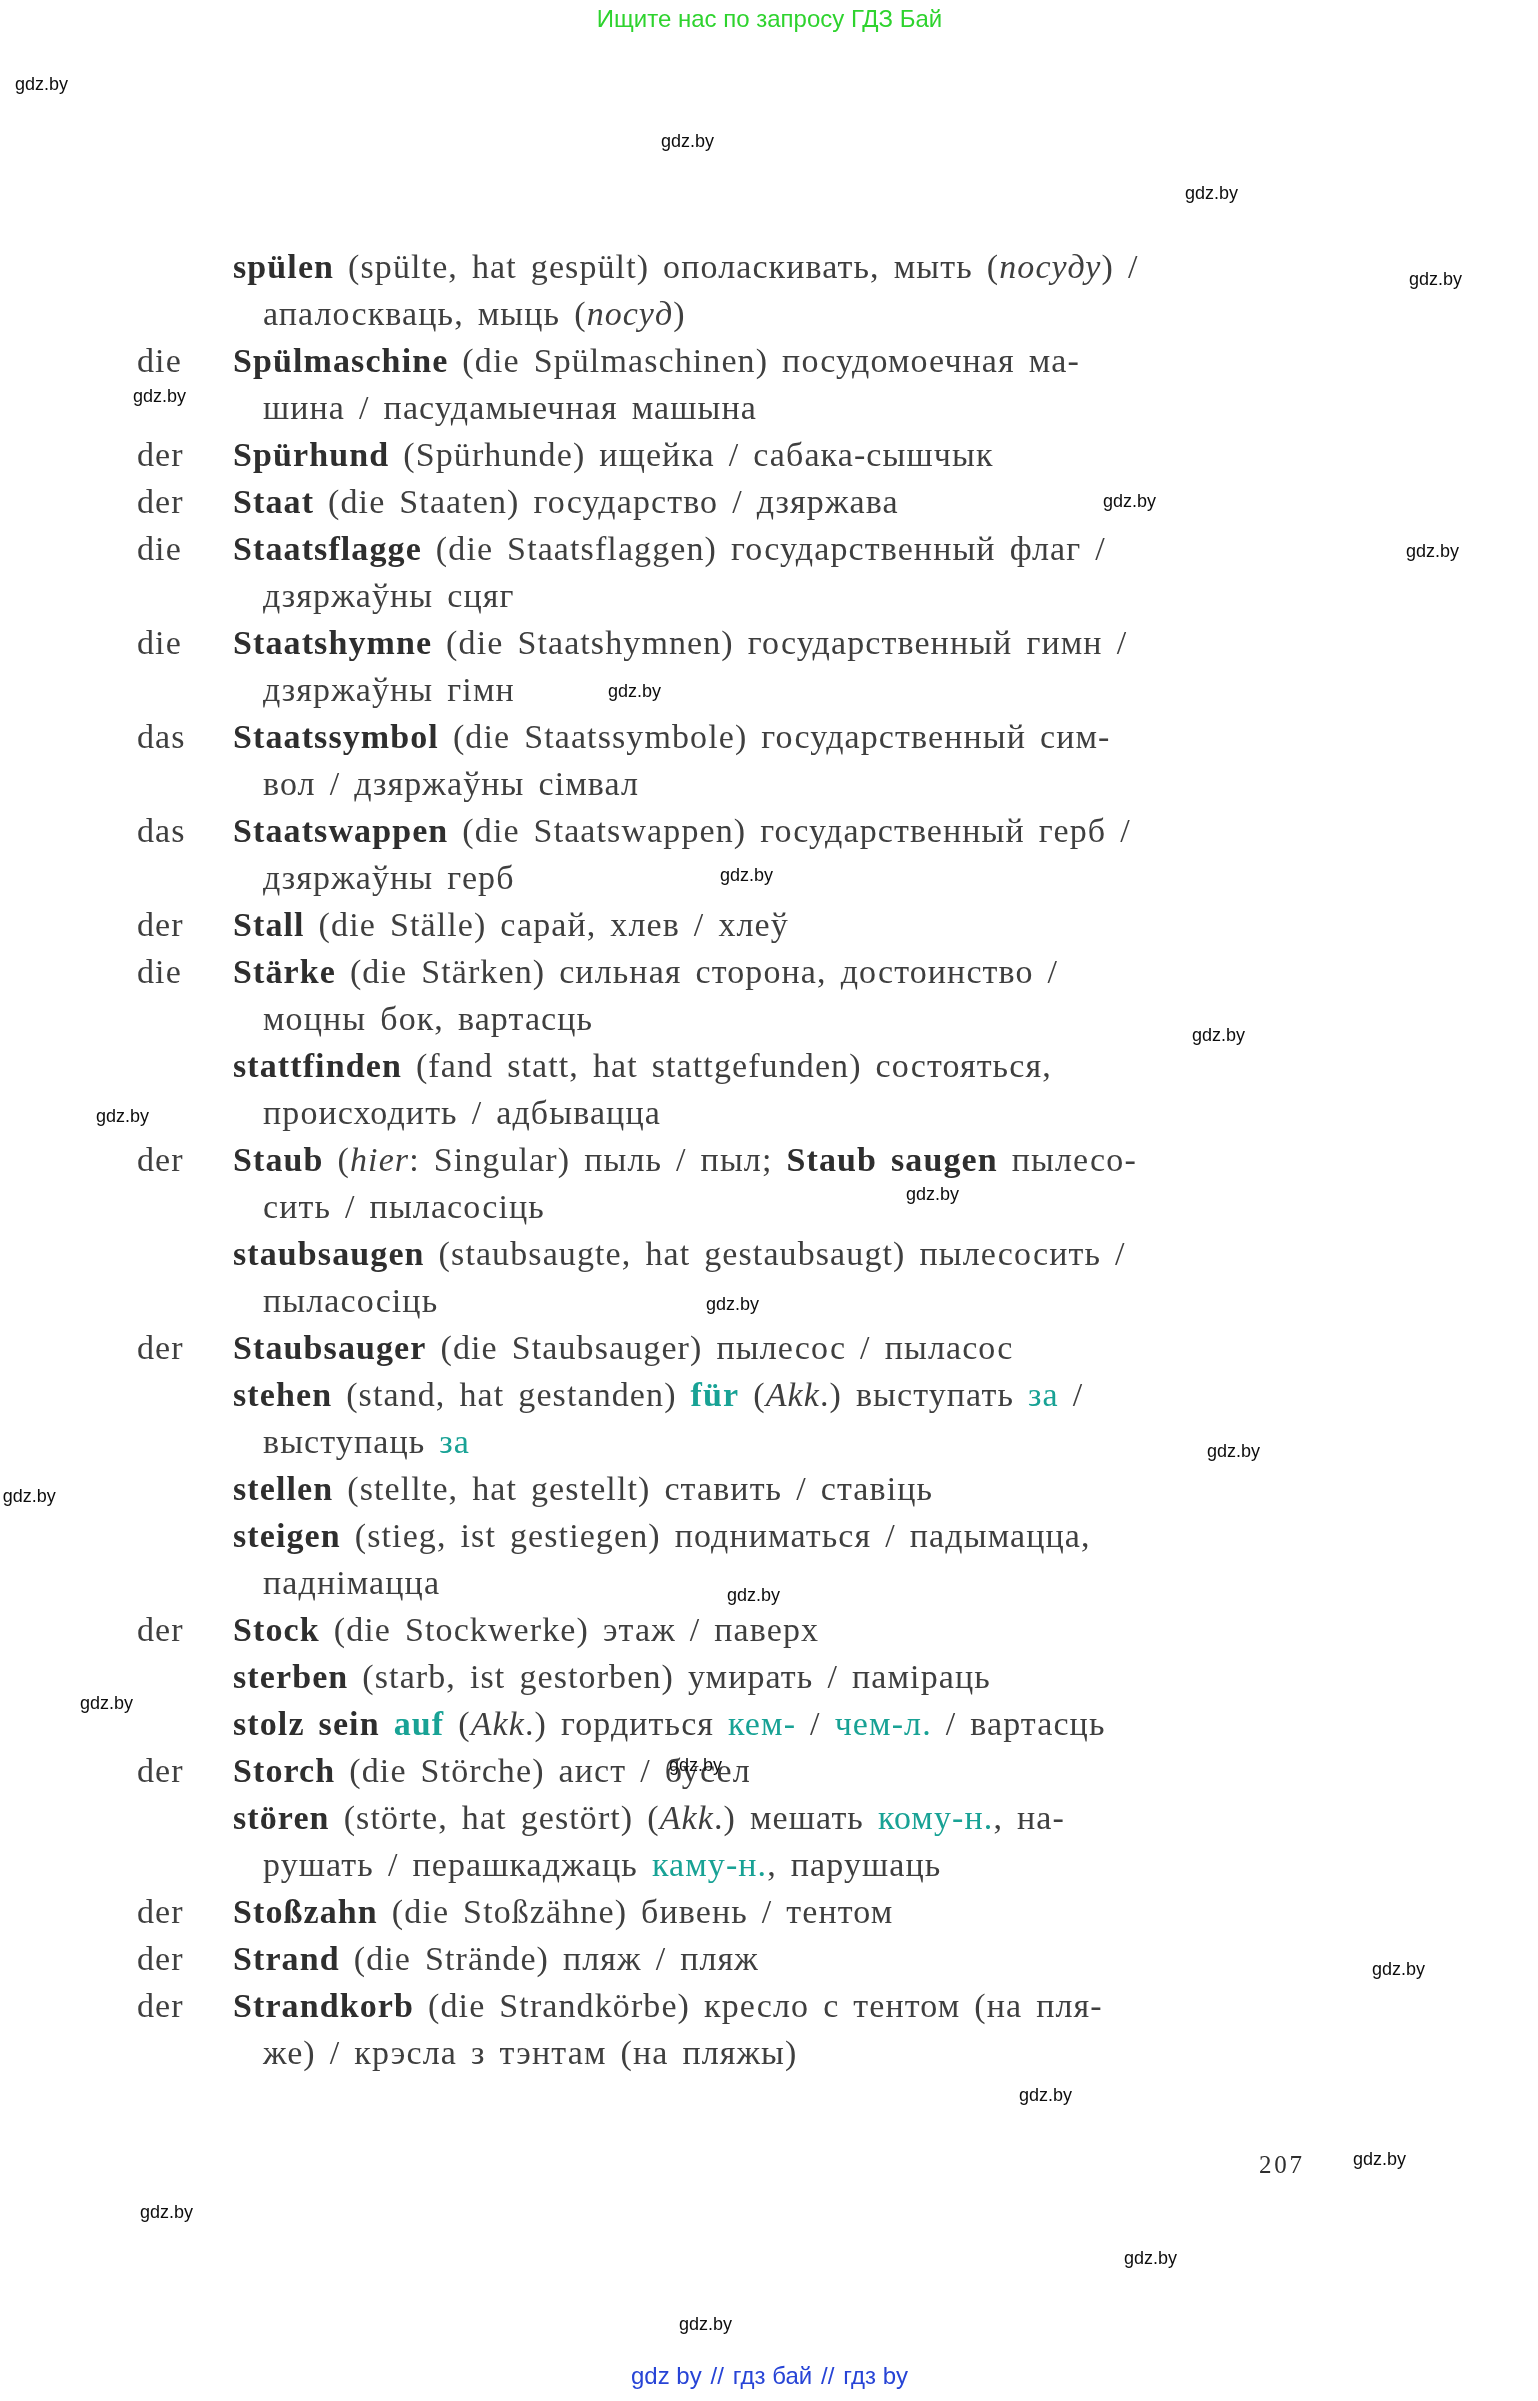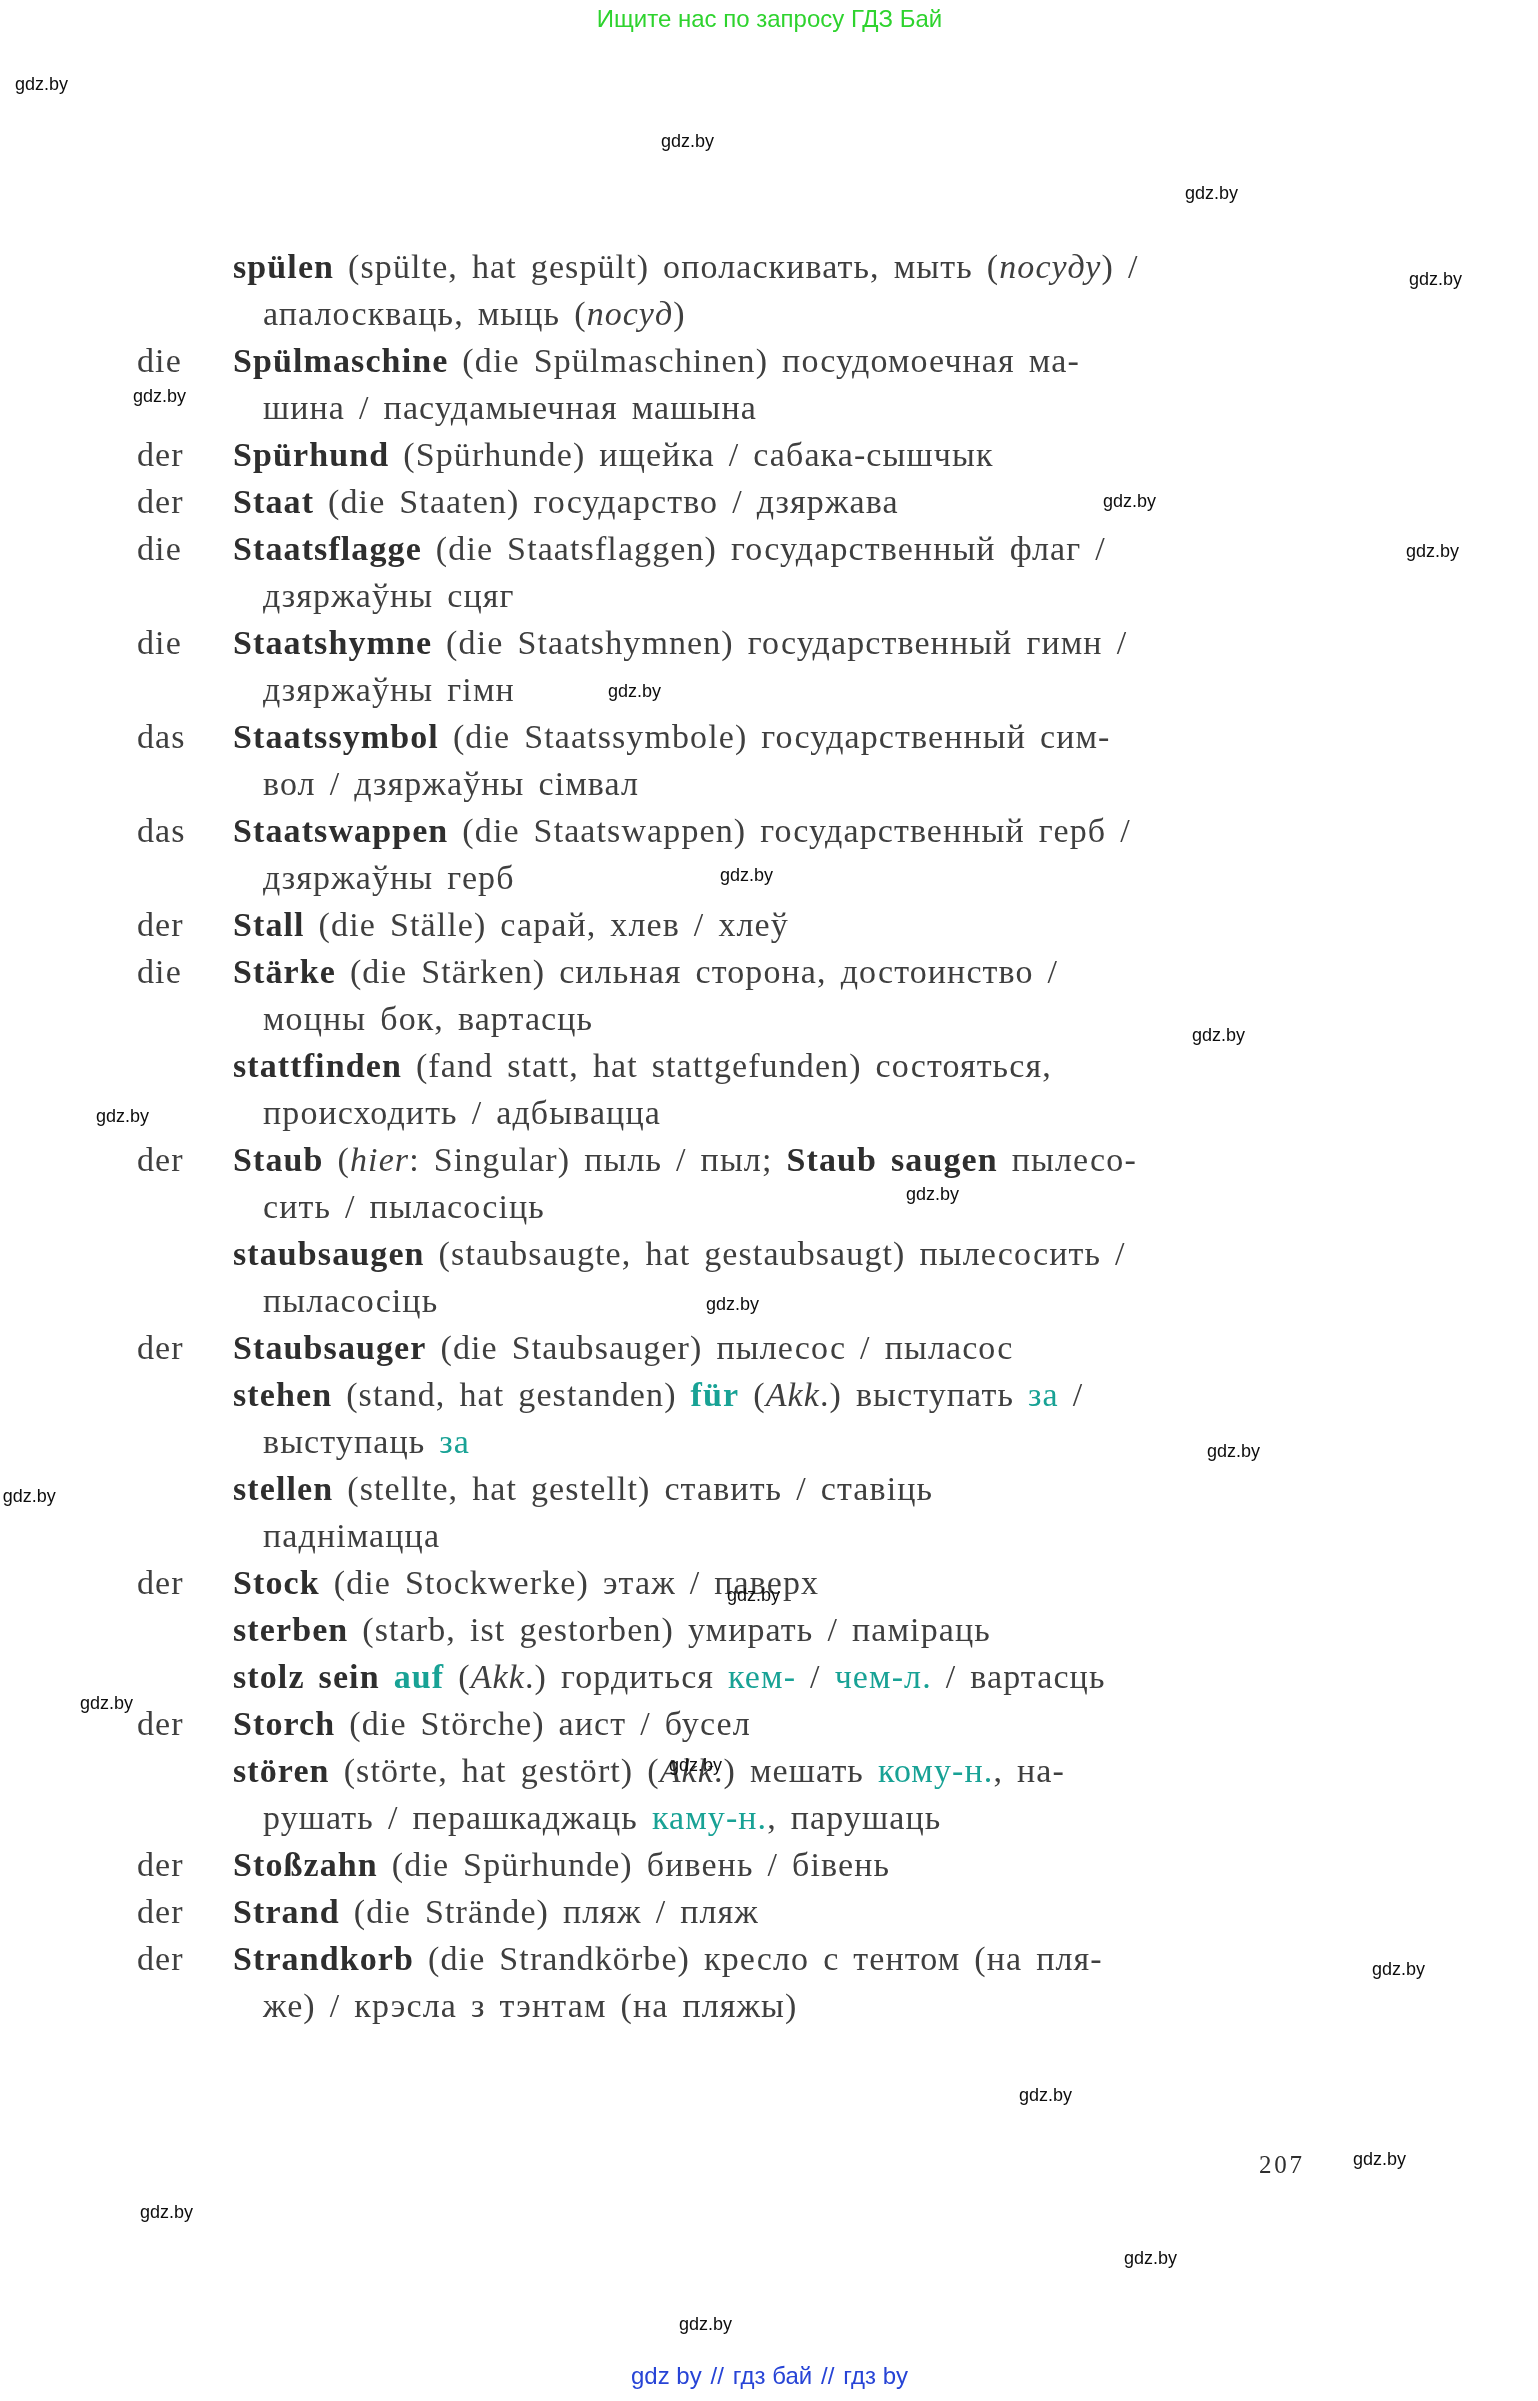--- a/index.html
+++ b/index.html
@@ -173,20 +173,23 @@
       </div>
       <div class="dline">
         <span class="txt"><span class="seg-b">stehen</span><span class="seg-n"> (stand, hat gestanden) </span><span class="seg-tb">für</span><span class="seg-n"> (</span><span class="seg-i">Akk</span><span class="seg-n">.) выступать </span><span class="seg-t">за</span><span class="seg-n"> /</span></span>
       </div>
       <div class="dline cont">
         <span class="txt"><span class="seg-n">выступаць </span><span class="seg-t">за</span></span>
       </div>
       <div class="dline">
         <span class="txt"><span class="seg-b">stellen</span><span class="seg-n"> (stellte, hat gestellt) ставить / ставіць</span></span>
       </div>
+      <div class="dline">
+        <span class="txt"><span class="seg-b">steigen</span><span class="seg-n"> (stieg, ist gestiegen) подниматься / падымацца,</span></span>
+      </div>
       <div class="dline cont">
         <span class="txt"><span class="seg-n">паднімацца</span></span>
       </div>
       <div class="dline">
         <span class="art">der</span>
         <span class="txt"><span class="seg-b">Stock</span><span class="seg-n"> (die Stockwerke) этаж / паверх</span></span>
       </div>
       <div class="dline">
         <span class="txt"><span class="seg-b">sterben</span><span class="seg-n"> (starb, ist gestorben) умирать / паміраць</span></span>
       </div>
@@ -198,21 +201,21 @@
         <span class="txt"><span class="seg-b">Storch</span><span class="seg-n"> (die Störche) аист / бусел</span></span>
       </div>
       <div class="dline">
         <span class="txt"><span class="seg-b">stören</span><span class="seg-n"> (störte, hat gestört) (</span><span class="seg-i">Akk</span><span class="seg-n">.) мешать </span><span class="seg-t">кому-н.</span><span class="seg-n">, на-</span></span>
       </div>
       <div class="dline cont">
         <span class="txt"><span class="seg-n">рушать / перашкаджаць </span><span class="seg-t">каму-н.</span><span class="seg-n">, парушаць</span></span>
       </div>
       <div class="dline">
         <span class="art">der</span>
-        <span class="txt"><span class="seg-b">Stoßzahn</span><span class="seg-n"> (die Spürhunde) бивень / бівень</span></span>
+        <span class="txt"><span class="seg-b">Stoßzahn</span><span class="seg-n"> (die Stoßzähne) бивень / тентом</span></span>
       </div>
       <div class="dline">
         <span class="art">der</span>
         <span class="txt"><span class="seg-b">Strand</span><span class="seg-n"> (die Strände) пляж / пляж</span></span>
       </div>
       <div class="dline">
         <span class="art">der</span>
         <span class="txt"><span class="seg-b">Strandkorb</span><span class="seg-n"> (die Strandkörbe) кресло с тентом (на пля-</span></span>
       </div>
       <div class="dline cont">

